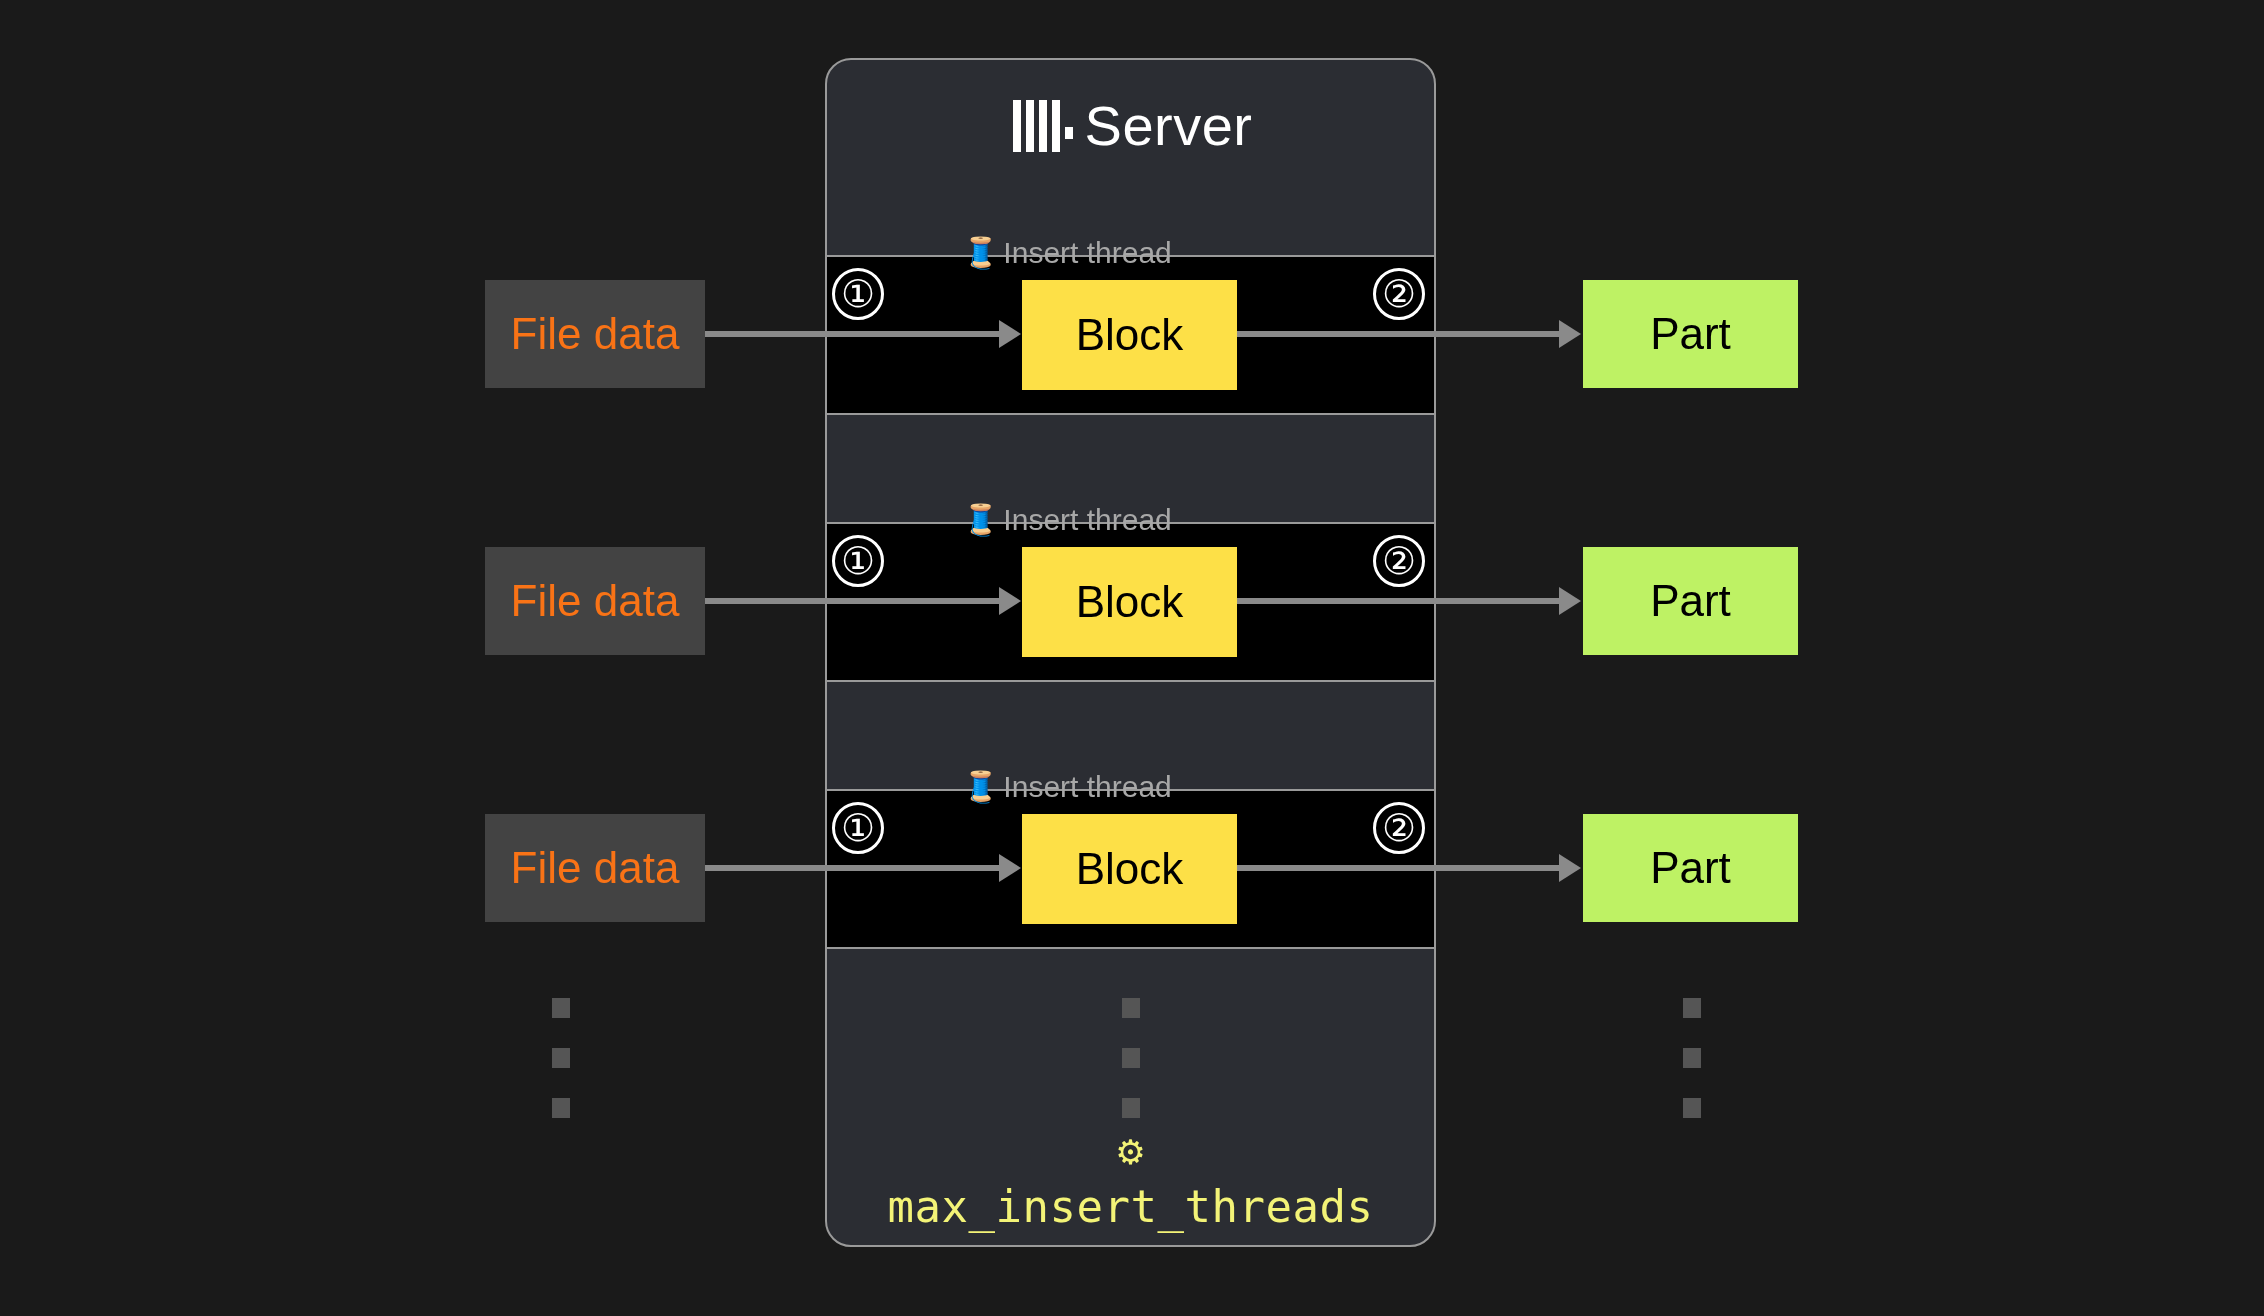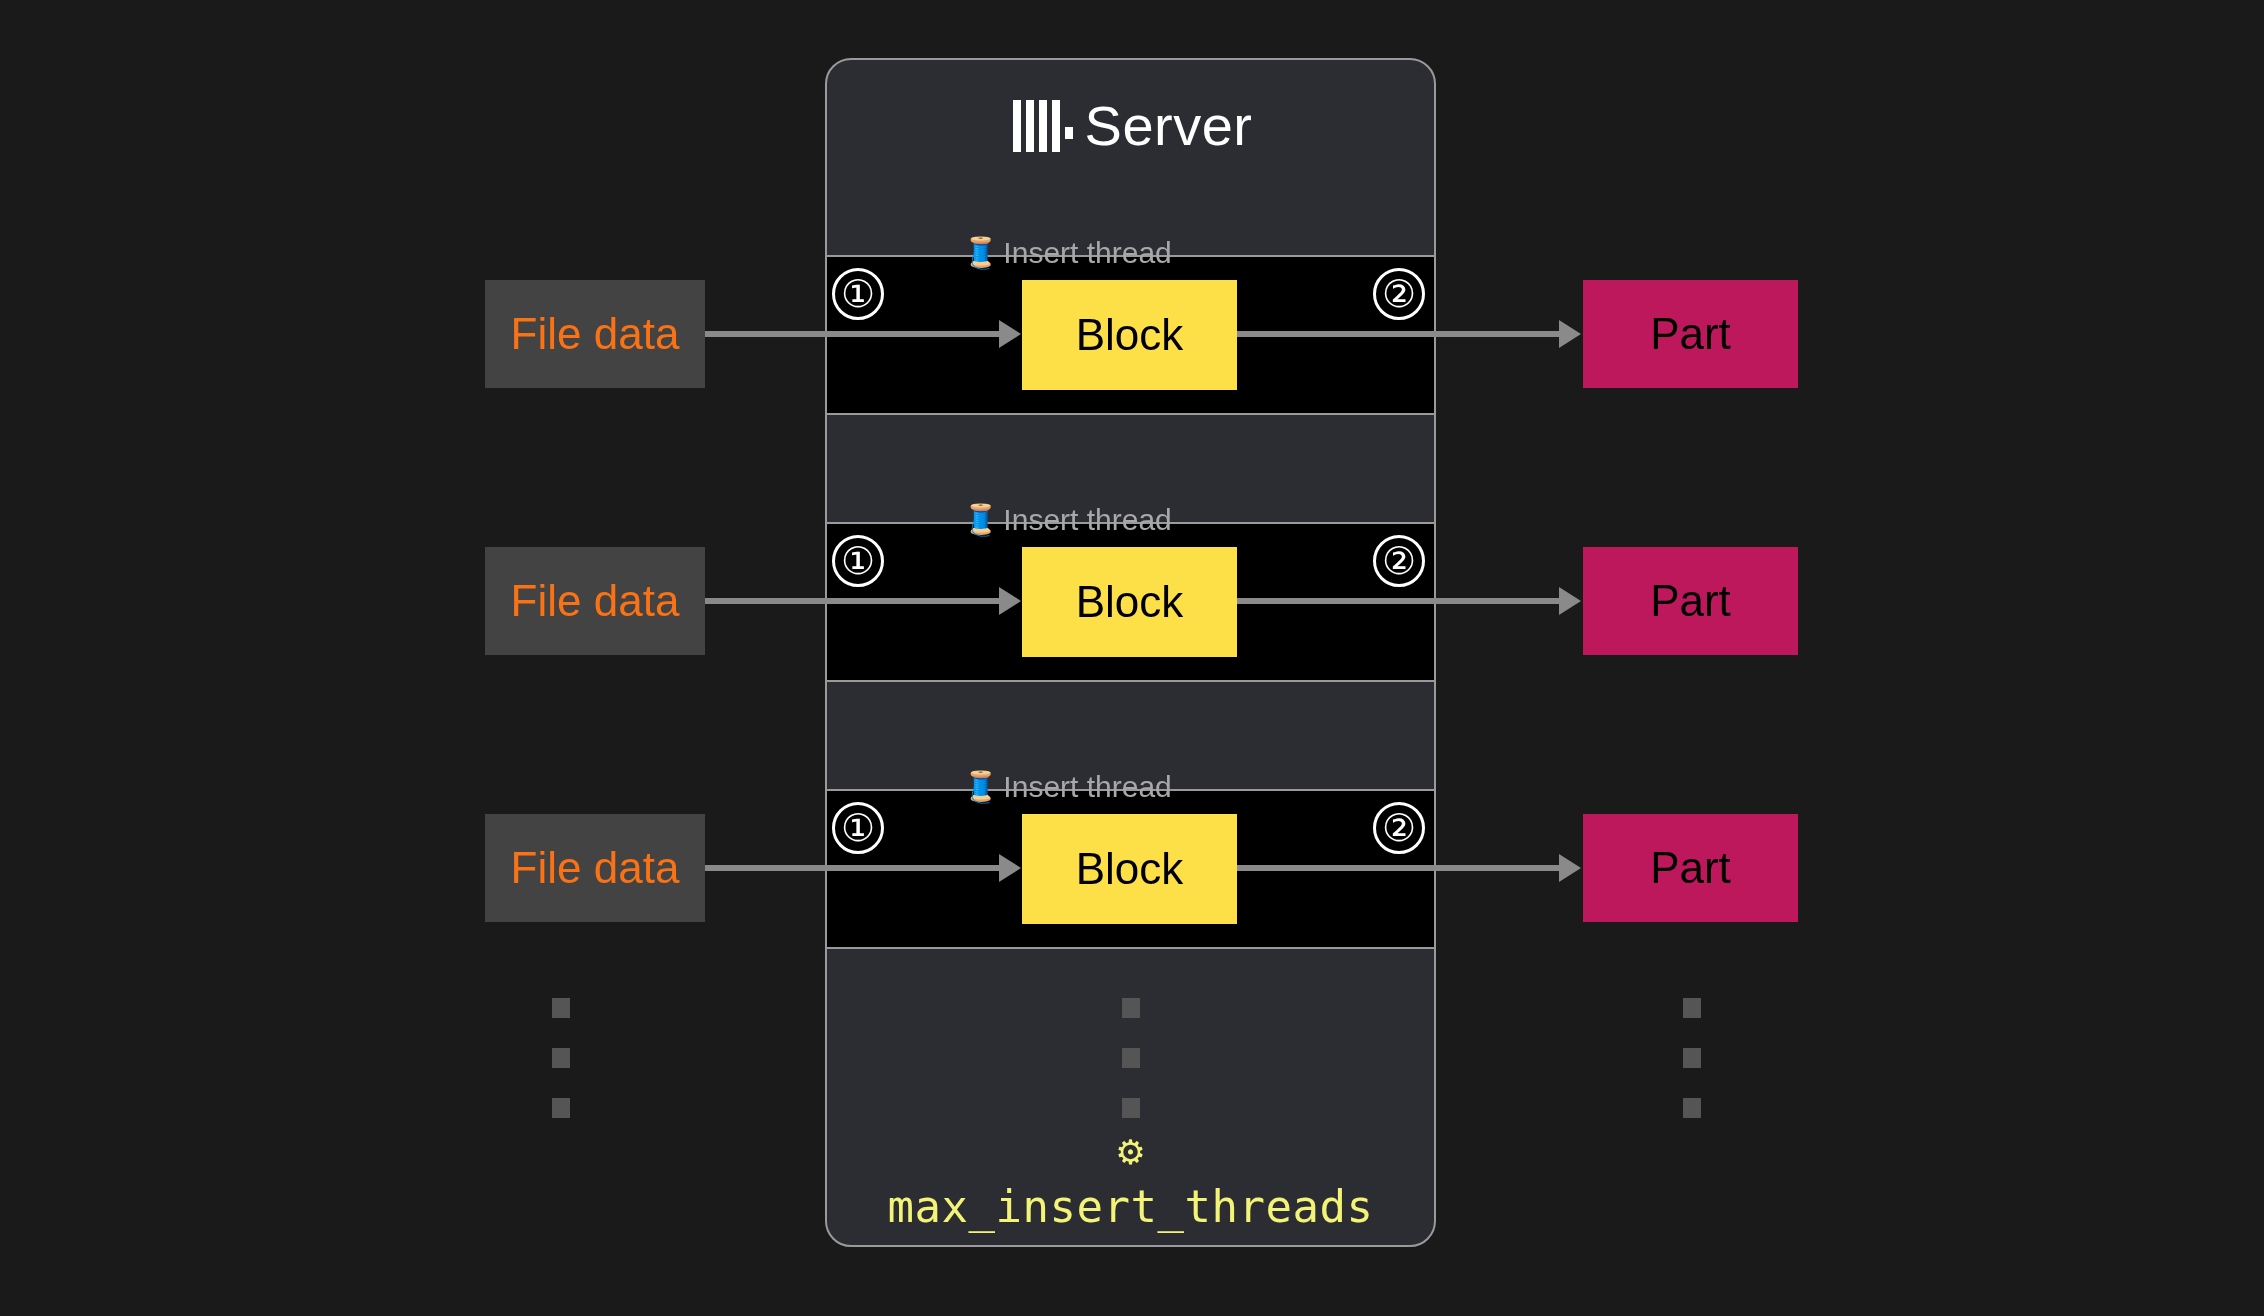--- a/index.html
+++ b/index.html
@@ -136,21 +136,21 @@
   .box-block {
     width: 215px;
     height: 110px;
     background: #fde047;
     color: #000000;
     left: 1022px;
   }
   .box-part {
     width: 215px;
     height: 108px;
-    background: #be185d;
+    background: #bef264;
     color: #000000;
     left: 1583px;
   }
   .row1 { top: 280px; }
   .row2 { top: 547px; }
   .row3 { top: 814px; }
 
   
   .arrow {
     position: absolute;

